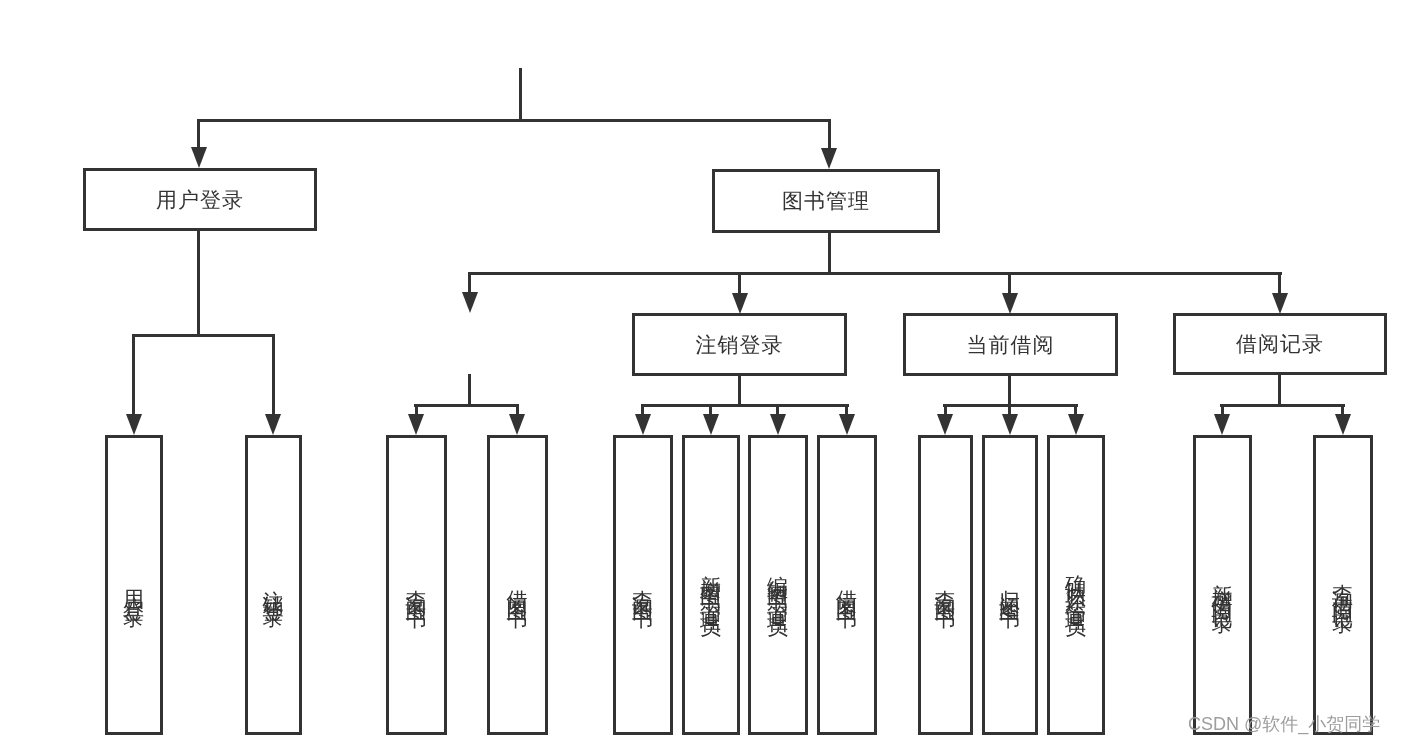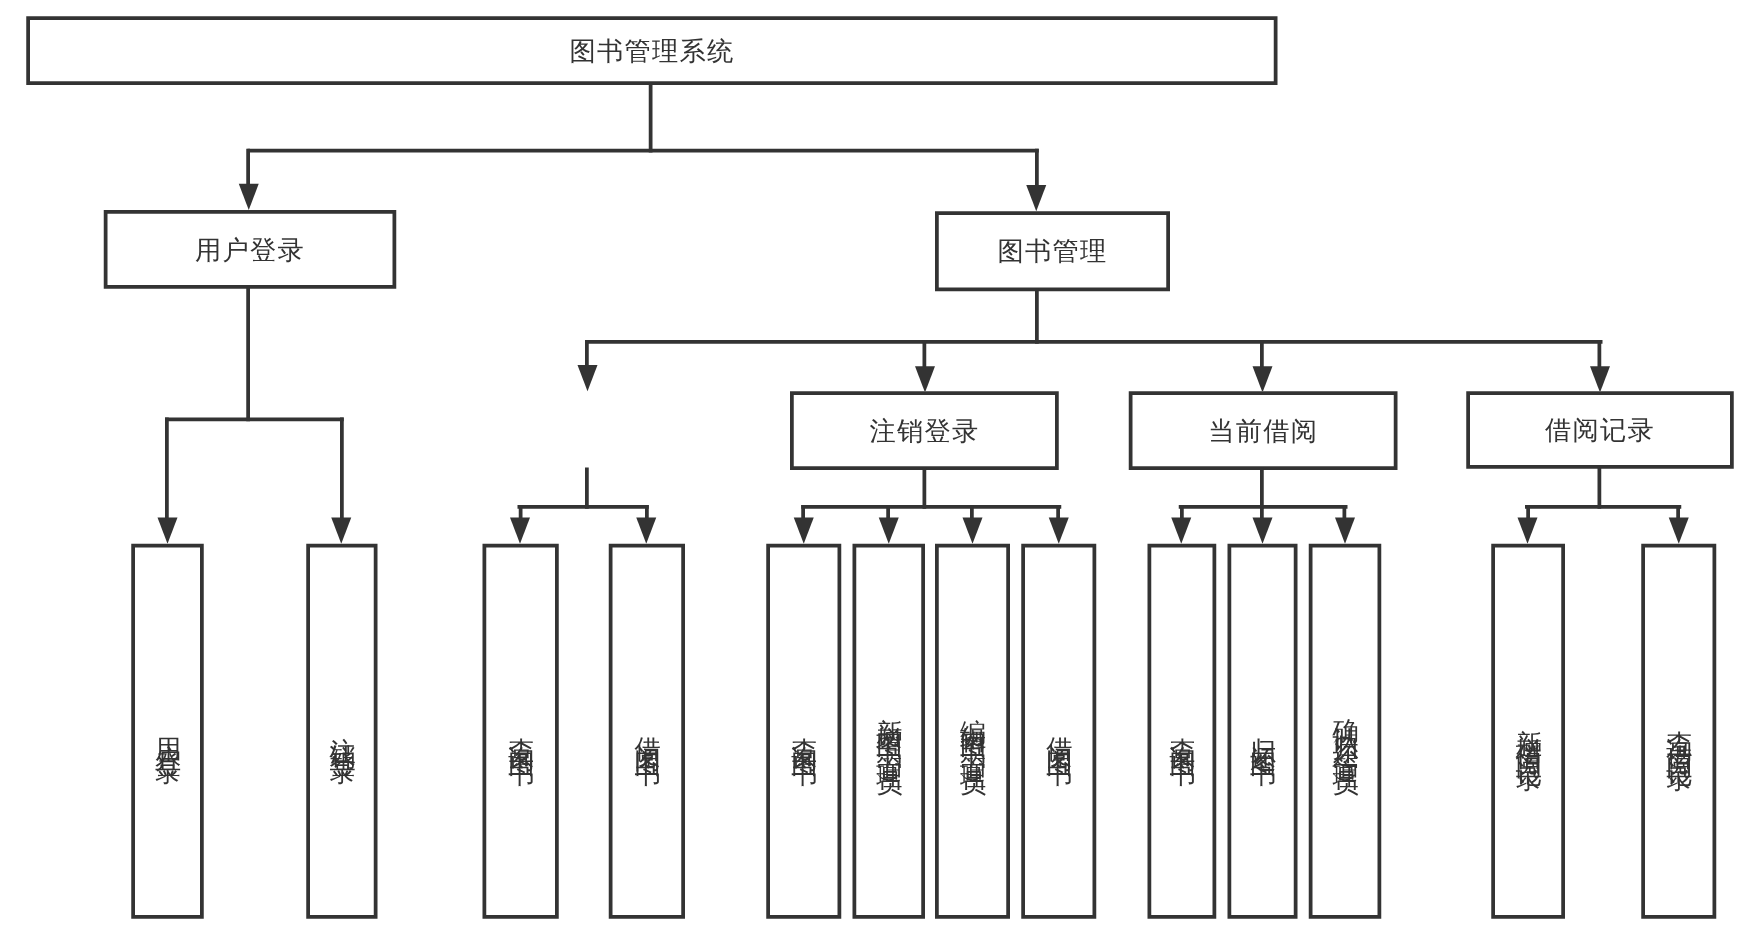--- a/index.html
+++ b/index.html
@@ -49,35 +49,32 @@
     font-size: 18px;
     color: #9d9d9d;
     white-space: nowrap;
   }
 </style>
 </head>
 <body>
 
 <div id="canvas">
 
-  <div class="box" style="left:21px; top:13px; width:1001px; height:55px;">
-    <span class="hlabel">图书管理系统</span>
-  </div>
 
   <div class="vline" style="left:519px; top:68px; height:54px;"></div>
   <div class="hline" style="left:198px; top:119px; width:633px;"></div>
   <div class="vline" style="left:197px; top:119px; height:32px;"></div>
   <div class="arrowhead" style="left:191px; top:147px;"></div>
   <div class="vline" style="left:828px; top:119px; height:32px;"></div>
   <div class="arrowhead" style="left:821px; top:148px;"></div>
 
   <div class="box" style="left:83px; top:168px; width:234px; height:63px;">
     <span class="hlabel">用户登录</span>
   </div>
-  <div class="box" style="left:712px; top:169px; width:188px; height:64px;margin-left:36px;">
+  <div class="box" style="left:712px; top:169px; width:228px; height:64px;">
     <span class="hlabel">图书管理</span>
   </div>
 
   <div class="vline" style="left:197px; top:229px; height:108px;"></div>
   <div class="hline" style="left:132px; top:334px; width:143px;"></div>
   <div class="vline" style="left:132px; top:334px; height:82px;"></div>
   <div class="arrowhead" style="left:126px; top:414px;"></div>
   <div class="vline" style="left:272px; top:334px; height:82px;"></div>
   <div class="arrowhead" style="left:265px; top:414px;"></div>
 
@@ -173,14 +170,15 @@
     <span class="vlabel">确认归还（管理员）</span>
   </div>
 
   <div class="box" style="left:1193px; top:435px; width:59px; height:300px;">
     <span class="vlabel">新增借阅记录</span>
   </div>
   <div class="box" style="left:1313px; top:435px; width:60px; height:300px;">
     <span class="vlabel">查询借阅记录</span>
   </div>
 
+  <div class="watermark">CSDN @软件_小贺同学</div>
 
 </div>
 
 </body></html>

